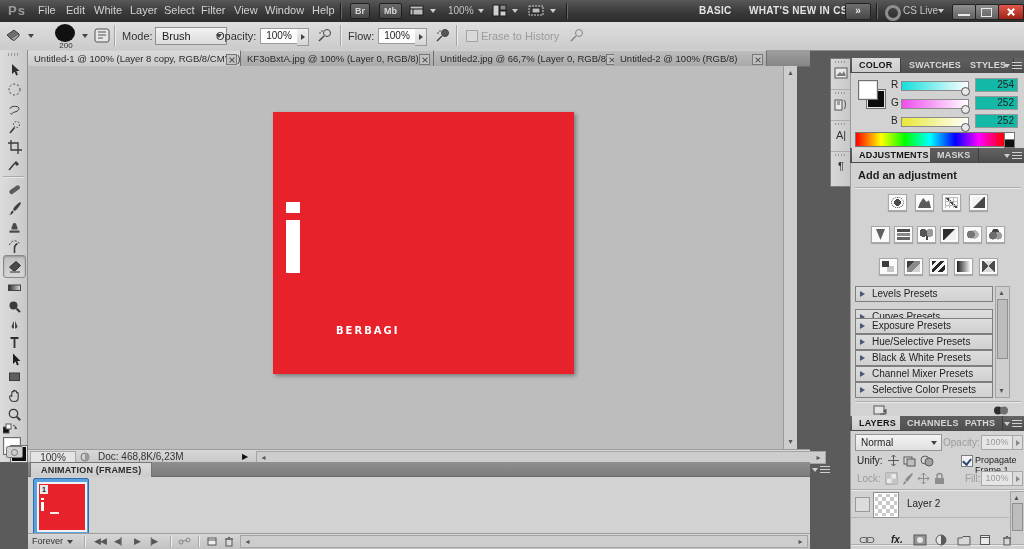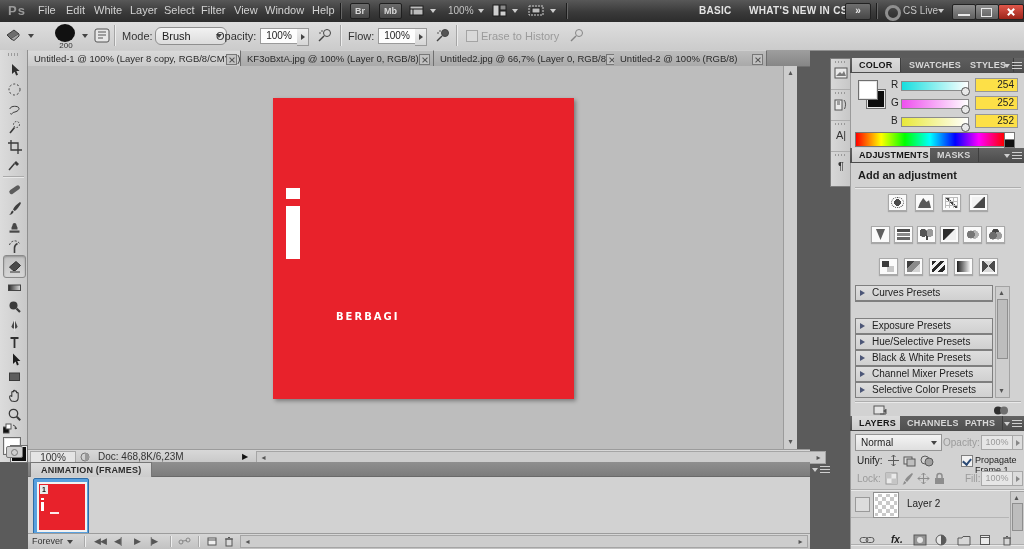--- a/index.html
+++ b/index.html
@@ -29,21 +29,21 @@
   .winbtn .x1,.winbtn .x2{position:absolute;left:50%;top:50%;width:9px;height:2px;background:#fff;transform:translate(-50%,-50%) rotate(45deg);}
   .winbtn .x2{transform:translate(-50%,-50%) rotate(-45deg);}
 
   
   #optionsbar{left:0;top:22px;width:1024px;height:28px;background:linear-gradient(#dedede,#cbcbcb);border-bottom:1px solid #8d8d8d;}
   .ob-sep{position:absolute;top:3px;width:1px;height:21px;background:#a5a5a5;border-right:1px solid #ececec;}
   .ob-label{position:absolute;top:8px;font-size:11px;color:#333;}
   .ob-label.dim{color:#9b9b9b;}
   .field{position:absolute;top:6px;height:14px;background:#fdfdfd;border:1px solid #9a9a9a;font-size:10px;text-align:center;line-height:14px;color:#222;}
   .spinbtn{position:absolute;top:6px;width:11px;height:16px;border:1px solid #9a9a9a;border-left:none;background:linear-gradient(#efefef,#d6d6d6);text-align:center;line-height:14px;}
-  .dropdown{position:absolute;top:5px;height:16px;background:linear-gradient(#f2f2f2,#dcdcdc);border:1px solid #8f8f8f;border-radius:6px;font-size:11px;line-height:16px;padding:0 16px 0 6px;}
+  .dropdown{position:absolute;top:5px;height:16px;background:linear-gradient(#f2f2f2,#dcdcdc);border:1px solid #8f8f8f;border-radius:0;font-size:11px;line-height:16px;padding:0 16px 0 6px;}
   .dropdown .caret{position:absolute;right:4px;top:6px;}
   .cb{position:absolute;top:8px;width:10px;height:10px;background:#d9d9d9;border:1px solid #a4a4a4;}
 
   
   #tabbar{left:28px;top:50px;width:782px;height:16px;background:linear-gradient(#9e9e9e,#868686);border-bottom:1px solid #6f6f6f;}
   .doctab{position:absolute;top:0;height:15px;background:linear-gradient(#bdbdbd,#a9a9a9);border-right:1px solid #6f6f6f;border-top:1px solid #cfcfcf;font-size:9.5px;color:#2a2a2a;line-height:15px;padding:0 18px 0 6px;white-space:nowrap;overflow:hidden;}
   .doctab.active{background:linear-gradient(#dadada,#cacaca);}
   .tabclose{position:absolute;right:3px;top:3px;width:9px;height:9px;border:1px solid #777;background:#c3c3c3;}
   .tabclose::before,.tabclose::after{content:"";position:absolute;left:50%;top:50%;width:7px;height:1px;background:#555;transform:translate(-50%,-50%) rotate(45deg);}
   .tabclose::after{transform:translate(-50%,-50%) rotate(-45deg);}
@@ -53,21 +53,21 @@
   .grip{position:absolute;left:8px;top:3px;width:12px;height:3px;background:repeating-linear-gradient(90deg,#9a9a9a 0 1px,transparent 1px 3px);}
   .tool{position:absolute;left:5px;width:18px;height:17px;display:flex;align-items:center;justify-content:center;}
   .tool.sel{left:3px;width:21px;height:21px;background:linear-gradient(#c2c2c2,#d6d6d6);border:1px solid #8a8a8a;border-radius:3px;box-shadow:inset 0 1px 2px rgba(0,0,0,.25);}
   .tsep{position:absolute;left:3px;width:21px;height:1px;background:#aaa;box-shadow:0 1px 0 #e8e8e8;}
   .swatch{position:absolute;border:1px solid #6e6e6e;box-shadow:0 0 0 1px #e6e6e6 inset;}
   .qmask{position:absolute;left:6px;width:15px;height:10px;border:1px solid #777;border-radius:2px;background:#cfcfcf;}
   .qmask::before{content:"";position:absolute;left:4px;top:2px;width:5px;height:5px;border:1px solid #777;border-radius:50%;}
 
   
   #docarea{left:28px;top:66px;width:769px;height:383px;background:#bdbdbd;}
-  #canvas{position:absolute;left:245px;top:32px;width:301px;height:301px;box-shadow:2px 2px 4px rgba(0,0,0,.35);}
+  #canvas{position:absolute;left:245px;top:46px;width:301px;height:262px;box-shadow:2px 2px 4px rgba(0,0,0,.35);}
   .iw{position:absolute;background:#fff;}
   #artword{position:absolute;left:63px;top:213px;color:#fff;font-size:10px;font-weight:bold;letter-spacing:2px;font-family:"DejaVu Sans",sans-serif;}
   .vscroll{position:absolute;right:0;top:0;width:13px;height:383px;background:#cdcdcd;border-left:1px solid #9b9b9b;}
   .scr-arrow{position:absolute;font-size:8px;color:#555;width:13px;text-align:center;line-height:12px;}
 
   
   #statusbar{left:28px;top:449px;width:782px;height:13px;background:linear-gradient(#d8d8d8,#c8c8c8);border-top:1px solid #9b9b9b;font-size:10px;color:#333;}
   #statusbar .zoomfield{position:absolute;left:2px;top:1px;width:44px;height:11px;background:#e4e4e4;border:1px solid #a8a8a8;text-align:center;line-height:11px;}
   .hscroll{position:absolute;top:1px;height:11px;background:#cdcdcd;border:1px solid #a5a5a5;}
 
@@ -97,21 +97,21 @@
   #rightcol{left:850px;top:58px;width:174px;height:491px;}
   .pgroup-head{position:absolute;left:0;width:174px;height:15px;background:linear-gradient(#646464,#4b4b4b);border-bottom:1px solid #3a3a3a;}
   .ptab{position:absolute;top:0;height:14px;font-size:9px;font-weight:bold;line-height:15px;padding:0 7px;color:#d8d8d8;background:linear-gradient(#5e5e5e,#505050);border-right:1px solid #3e3e3e;letter-spacing:.2px;}
   .ptab.active{background:linear-gradient(#dcdcdc,#cccccc);color:#151515;}
   .pbody{position:absolute;left:0;width:174px;background:#d2d2d2;border-left:1px solid #9a9a9a;}
 
   
   .chan-label{position:absolute;font-size:10px;color:#222;}
   .slider{position:absolute;height:8px;border:1px solid #8b8b8b;}
   .sl-thumb{position:absolute;width:7px;height:7px;border:1px solid #555;border-radius:50%;background:#e8e8e8;top:6px;}
-  .chan-val{position:absolute;width:38px;height:12px;background:#fde047;border:1px solid #979797;font-size:10px;text-align:right;line-height:12px;padding-right:3px;}
+  .chan-val{position:absolute;width:38px;height:12px;background:#14b8a6;border:1px solid #979797;font-size:10px;text-align:right;line-height:12px;padding-right:3px;}
   #spectrum{position:absolute;left:4px;width:148px;height:13px;border:1px solid #777;
      background:linear-gradient(90deg,#f00 0%,#ff0 17%,#0f0 33%,#0ff 50%,#00f 67%,#f0f 83%,#f00 100%);}
 
   
   .adj-head-text{position:absolute;left:7px;font-size:11px;font-weight:bold;color:#1c1c1c;}
   .divider{position:absolute;left:4px;width:166px;height:1px;background:#aeaeae;box-shadow:0 1px 0 #e9e9e9;}
   .adjrow{position:absolute;left:0;width:174px;display:flex;justify-content:center;}
   .ai{width:17px;height:15px;background:#fafafa;border:1px solid #a8a8a8;box-shadow:0 1px 1px rgba(0,0,0,.2);position:relative;}
   .ai .art{position:absolute;left:2px;top:2px;right:2px;bottom:2px;}
   .preset{position:absolute;left:4px;width:136px;height:14px;border:1px solid #7f7f7f;background:linear-gradient(#dedede,#d0d0d0);}
@@ -607,21 +607,21 @@
           </div>
         <div class="ai">
             <div class="art" style="background:conic-gradient(from 45deg,#4b4b4b 0 90deg,#d9d9d9 90deg 180deg,#4b4b4b 180deg 270deg,#d9d9d9 270deg)"></div>
           </div>
       </div>
 
       <div class="preset" style="top:123px">
           <span class="tri"></span>
           <span class="lbl">Levels Presets</span>
         </div>
-      <div class="preset" style="top:122px">
+      <div class="preset" style="top:146px">
           <span class="tri"></span>
           <span class="lbl">Curves Presets</span>
         </div>
       <div class="preset" style="top:155px">
           <span class="tri"></span>
           <span class="lbl">Exposure Presets</span>
         </div>
       <div class="preset" style="top:171px">
           <span class="tri"></span>
           <span class="lbl">Hue/Selective Presets</span>

